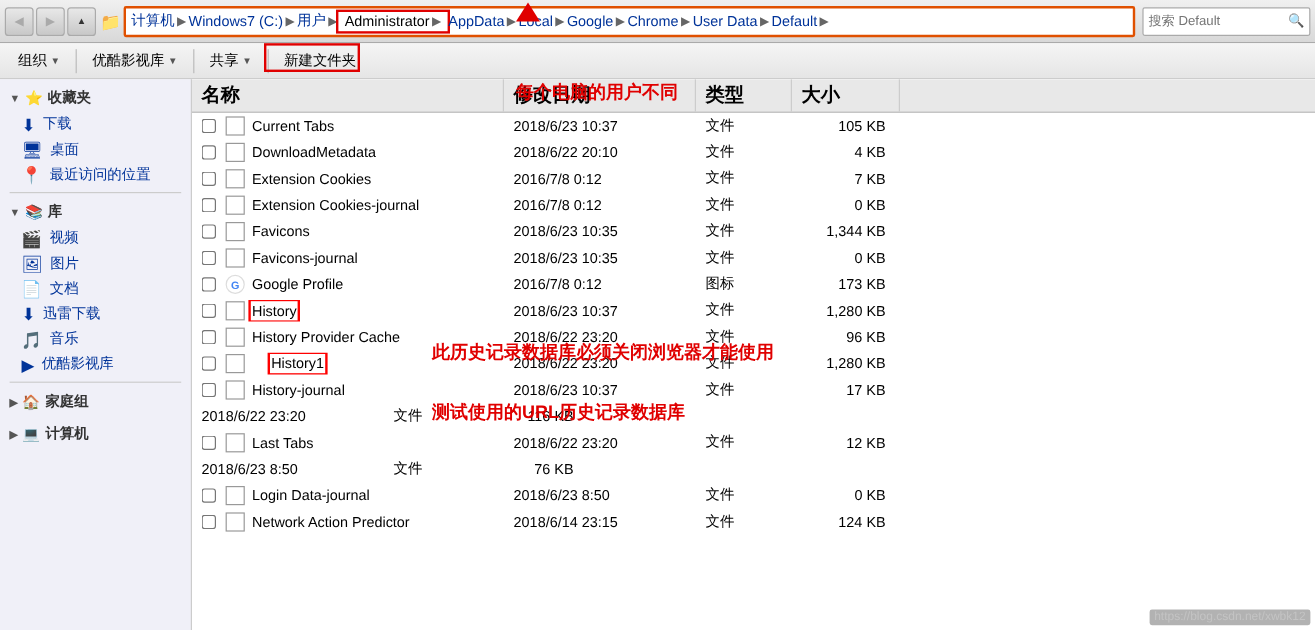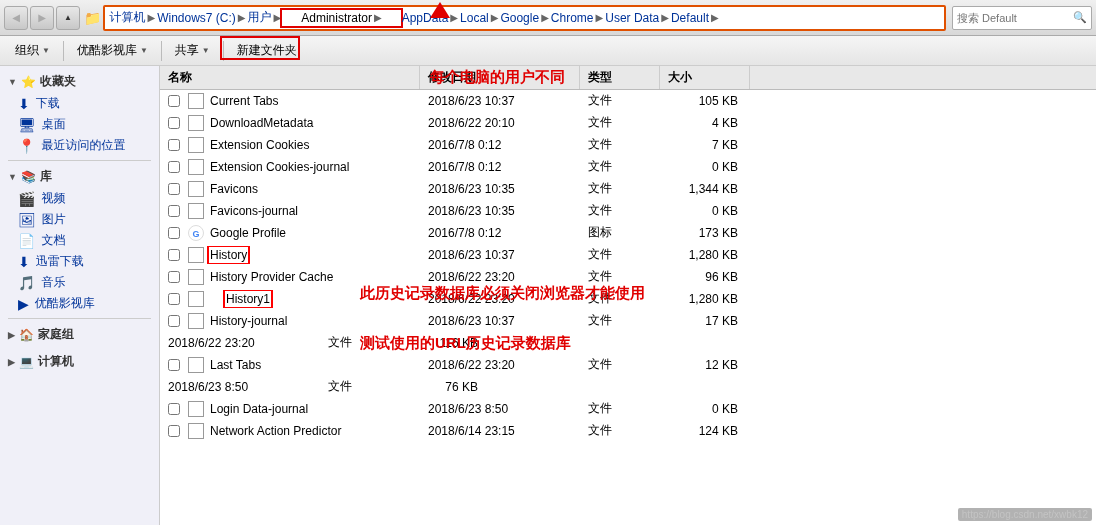--- a/index.html
+++ b/index.html
@@ -102,21 +102,21 @@
       overflow-y: auto;
     }
     .file-list-header {
       display: flex;
       background: #e8e8e8;
       border-bottom: 1px solid #bbb;
       position: sticky; top: 0; z-index: 10;
     }
     .file-col-header {
       padding: 3px 8px;
-      font-size: 12px; font-weight: bold; color: #000;
+      font-size: 16px; font-weight: bold; color: #000;
       border-right: 1px solid #ccc;
       cursor: pointer;
       user-select: none;
     }
     .col-name { width: 260px; }
     .col-date { width: 160px; }
     .col-type { width: 80px; }
     .col-size { width: 90px; }
 
     .file-row {
@@ -190,21 +190,21 @@
         <span class="breadcrumb-sep">▶</span>
       </span>
       <span class="breadcrumb-item">
         <span>Windows7 (C:)</span>
         <span class="breadcrumb-sep">▶</span>
       </span>
       <span class="breadcrumb-item">
         <span>用户</span>
         <span class="breadcrumb-sep">▶</span>
       </span>
-      <span class="breadcrumb-item breadcrumb-active" style="outline: 2px solid #e00000; outline-offset: 1px; padding: 0 18px;">
+      <span class="breadcrumb-item breadcrumb-active" style="outline: 2px solid #e00000; outline-offset: 1px; padding: 0 4px;">
         <span>Administrator</span>
         <span class="breadcrumb-sep">▶</span>
       </span>
       <span class="breadcrumb-item">
         <span>AppData</span>
         <span class="breadcrumb-sep">▶</span>
       </span>
       <span class="breadcrumb-item">
         <span>Local</span>
         <span class="breadcrumb-sep">▶</span>

